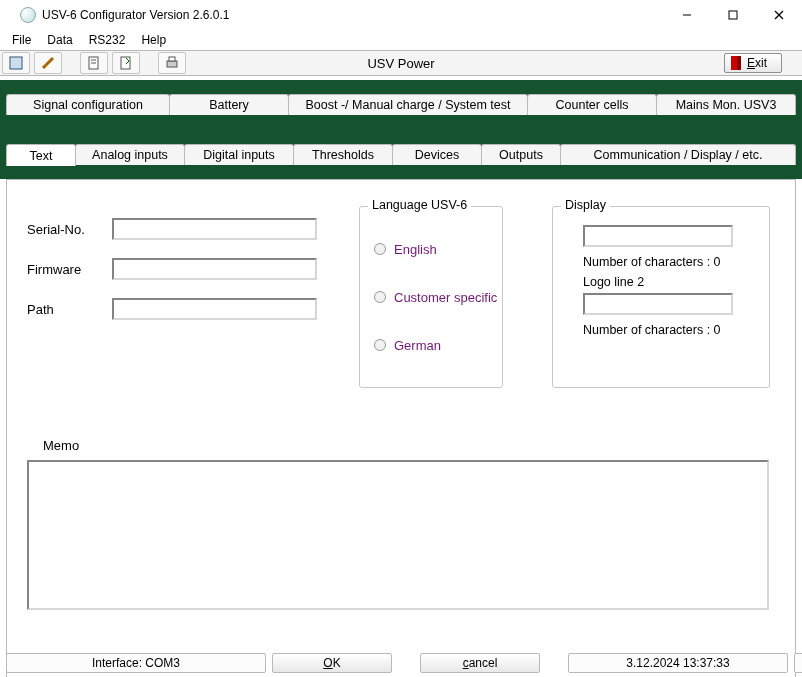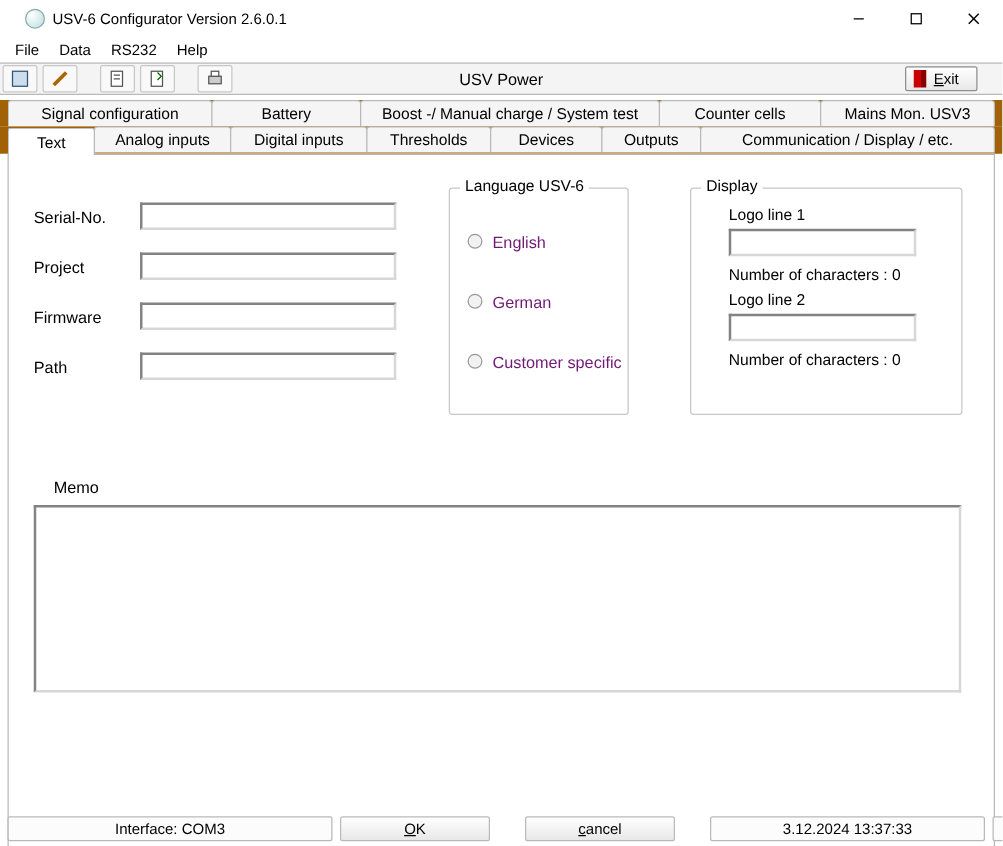--- a/index.html
+++ b/index.html
@@ -93,23 +93,23 @@
   }
   .exit-btn u { text-decoration: underline; }
   .exit-btn .door {
     width: 10px; height: 14px;
     background: linear-gradient(90deg,#c00 60%,#800 60%);
     display: inline-block;
   }
   
   .tabs-row {
     display: flex;
-    align-items: flex-start;
-    padding: 0 6px;
-    background: #a16207;
+    align-items: flex-end;
+    padding: 14px 6px;
+    background: #14532d;
   }
   .tabs-row.tabs-upper { margin-top: 4px; }
   .tab {
     flex: 1;
     height: 21px;
     border: 1px solid #b9b9b9;
     border-bottom: none;
     display: flex; align-items: center; justify-content: center;
     font-size: 12.5px;
     background: #f5f5f5;
@@ -335,55 +335,50 @@
 </div>
 
 <div class="content">
 
   <div class="fields-col">
     <div class="field-row">
       <label>Serial-No.</label>
       <input class="txt" value="" style="">
     </div>
     <div class="field-row">
-      <label>Project</label>
-      <input class="txt" value="" style="">
-    </div>
-    <div class="field-row">
       <label>Firmware</label>
       <input class="txt" value="" style="">
     </div>
     <div class="field-row">
       <label>Path</label>
       <input class="txt" value="" style="">
     </div>
   </div>
 
   <div class="groupbox lang-box">
     <div class="legend">Language USV-6</div>
     <div style="height:100%;display:flex;flex-direction:column;justify-content:space-around;padding:18px 0;">
       <div class="radio-row">
         <span class="radio-dot"></span>
         <span>English</span>
       </div>
       <div class="radio-row">
         <span class="radio-dot"></span>
-        <span>German</span>
+        <span>Customer specific</span>
       </div>
       <div class="radio-row">
         <span class="radio-dot"></span>
-        <span>Customer specific</span>
+        <span>German</span>
       </div>
     </div>
   </div>
 
   <div class="groupbox display-box">
     <div class="legend">Display</div>
     <div class="inner">
-      <div>Logo line 1</div>
       <input class="dtxt" value="" style="">
       <div class="chars">Number of characters :  0</div>
       <div style="height:6px"></div>
       <div>Logo line 2</div>
       <input class="dtxt" value="" style="">
       <div class="chars">Number of characters :  0</div>
     </div>
   </div>
 
   <div class="memo-label">Memo</div>

